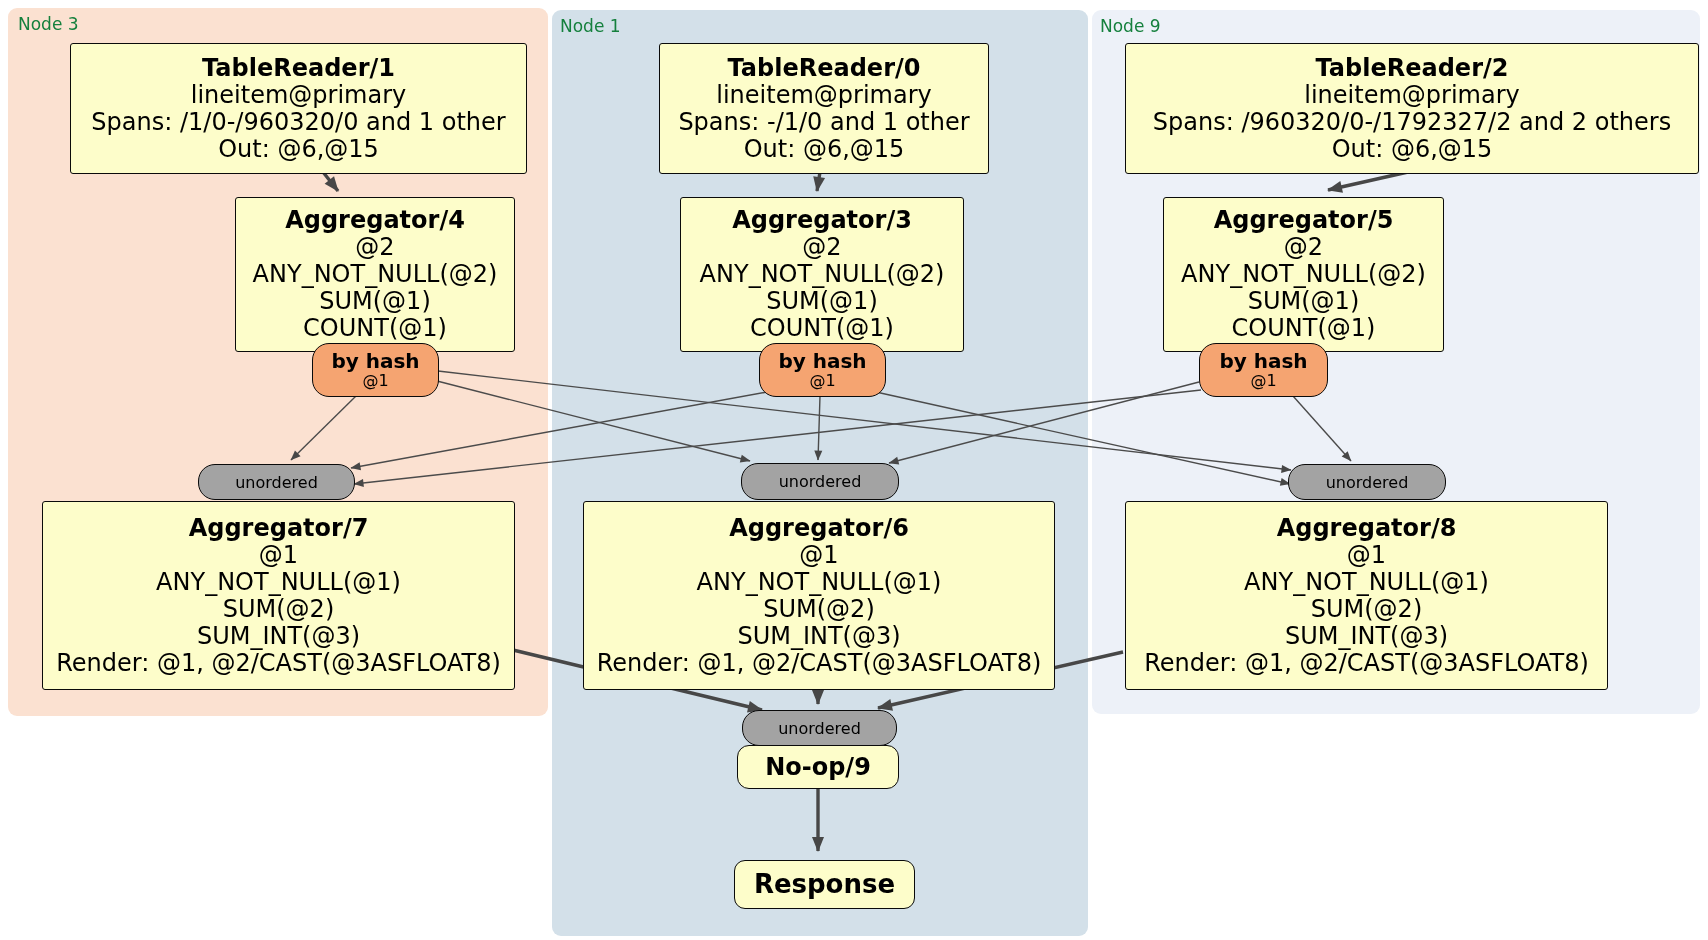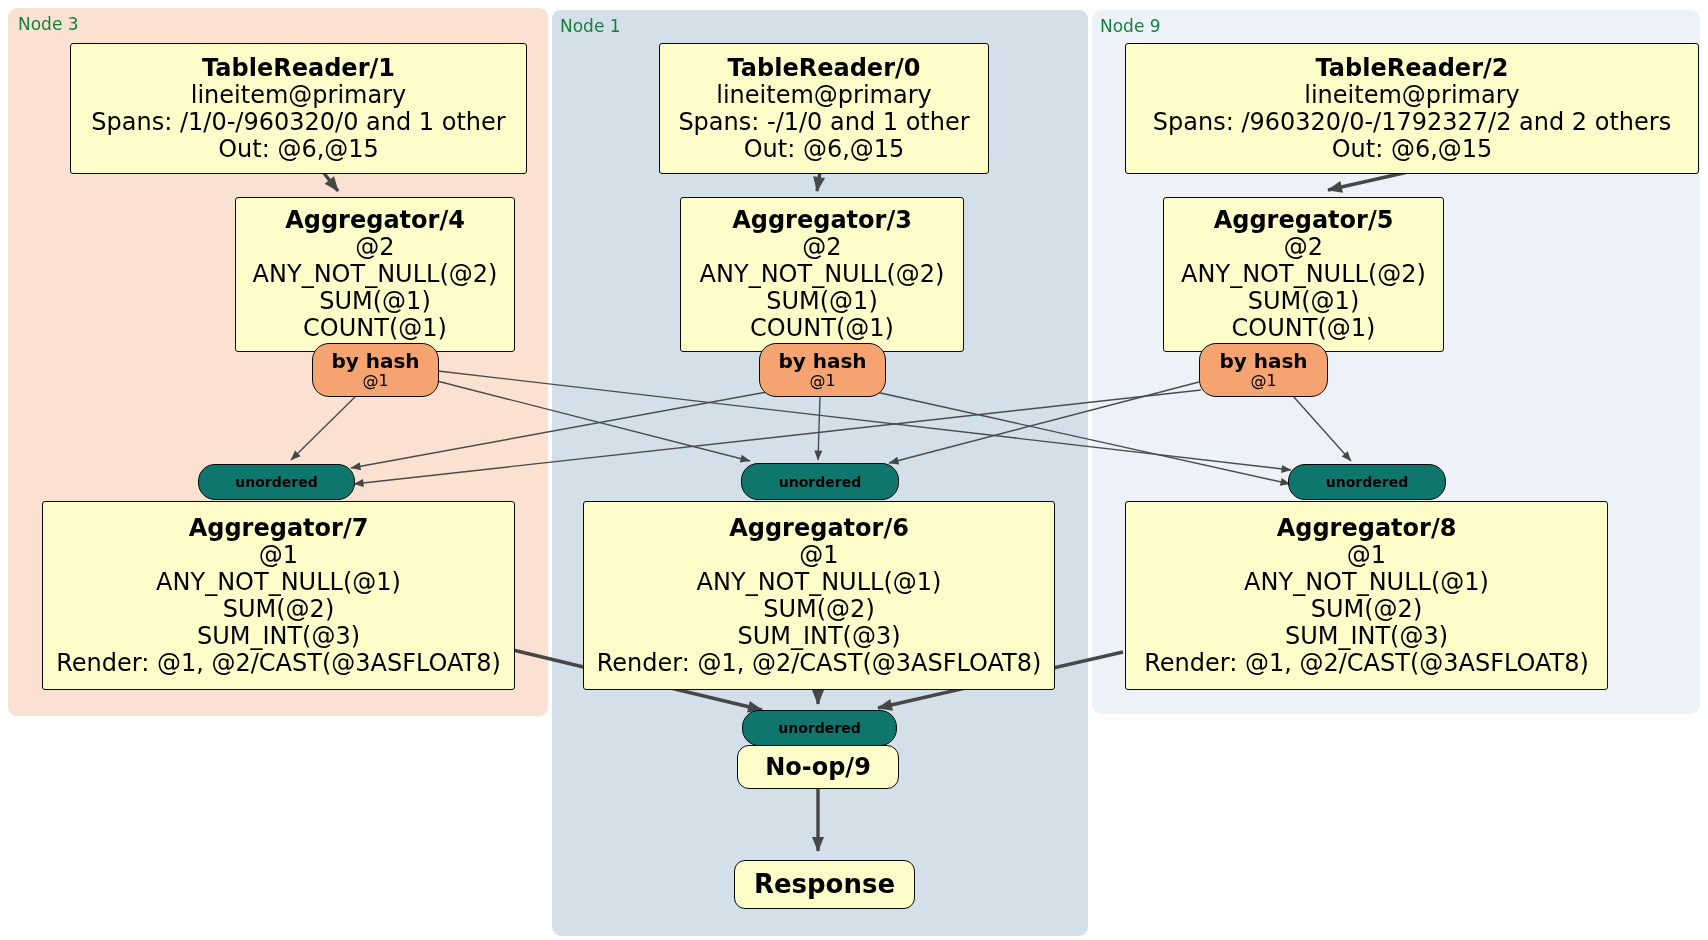--- a/index.html
+++ b/index.html
@@ -39,23 +39,23 @@
 
   .router{position:absolute;background:#f5a471;border:1.7px solid #0a0a0a;border-radius:17px;
           z-index:3;display:flex;flex-direction:column;justify-content:center;align-items:center;
           text-align:center;color:#000;}
   .router .rl{font-size:20px;font-weight:bold;line-height:22px;}
   .router .rs{font-size:16px;line-height:18px;}
   #router4{left:312px;top:343px;width:125px;height:52px;}
   #router3{left:759px;top:343px;width:125px;height:52px;}
   #router5{left:1199px;top:343px;width:127px;height:52px;}
 
-  .sync{position:absolute;background:#0f766e;border:1.7px solid #0a0a0a;border-radius:17px;
+  .sync{position:absolute;background:#a3a3a3;border:1.7px solid #0a0a0a;border-radius:17px;
         z-index:3;display:flex;justify-content:center;align-items:center;color:#000;
-        font-size:14px;font-weight:bold;}
+        font-size:16px;font-weight:normal;}
   #sync7{left:198px;top:464px;width:155px;height:34px;}
   #sync6{left:741px;top:463px;width:156px;height:35px;}
   #sync8{left:1288px;top:464px;width:156px;height:34px;}
   #sync9{left:742px;top:710px;width:153px;height:34px;}
 </style>
 </head>
 <body>
 
 <div class="stage">
 

